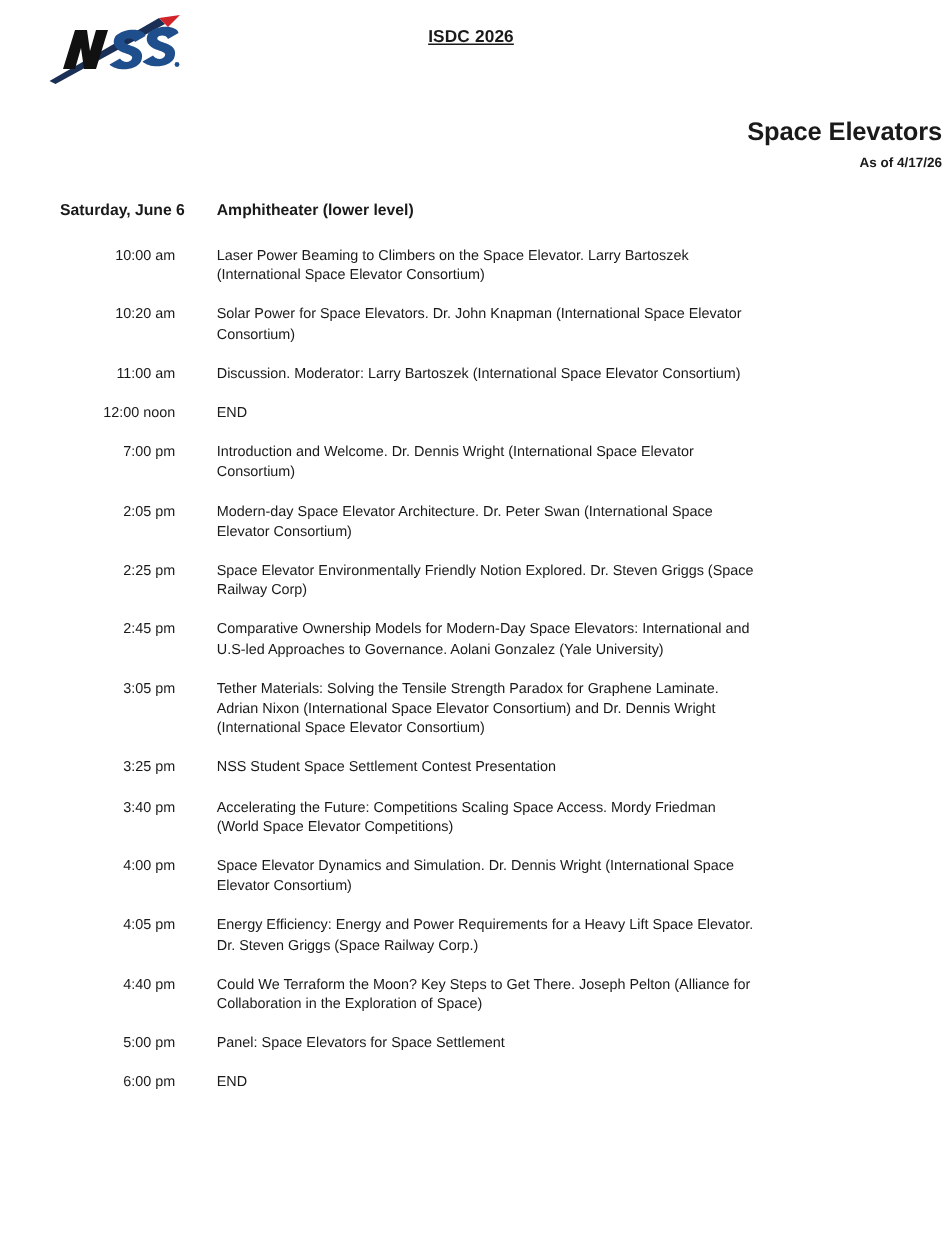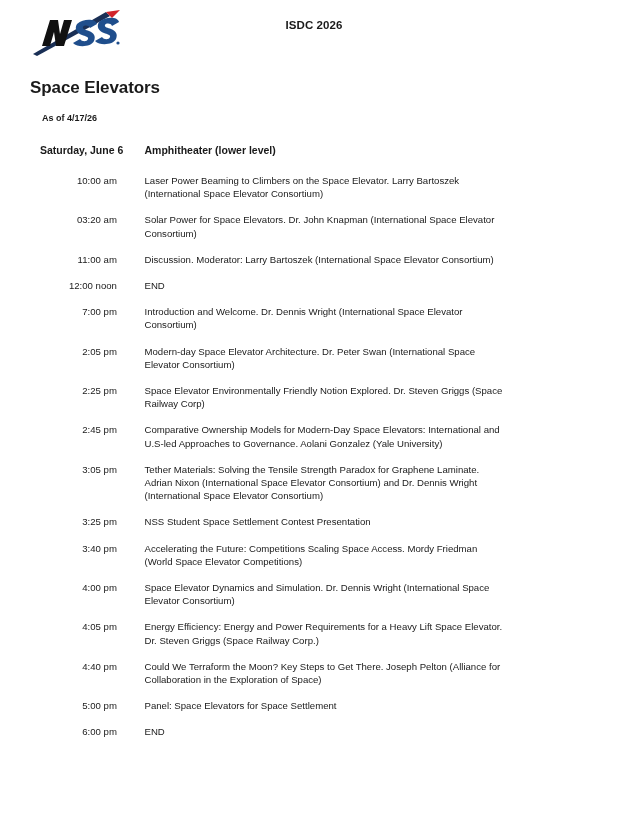--- a/index.html
+++ b/index.html
@@ -36,36 +36,37 @@
     position: absolute;
     left: 0;
     right: 0;
     top: 18px;
     text-align: center;
     font-size: 11.5px;
     font-weight: bold;
     line-height: 15px;
     letter-spacing: 0.1px;
   }
-  .doc-title .line { display: block; }
+  .doc-title .line { display: block; text-decoration: underline; }
 
   
   .track-block {
     margin: 10px 0 0 30px;
+    text-align: right;
   }
   .track-title {
     font-size: 17px;
     font-weight: bold;
     line-height: 20px;
     letter-spacing: -0.1px;
   }
   .track-asof {
     font-size: 9px;
     font-weight: bold;
-    margin-top: 14px;
+    margin-top: 4px;
     margin-left: 12px;
     line-height: 12px;
   }
 
   
   .schedule {
     margin-top: 19px;
     width: 573px;
     border-collapse: collapse;
   }
@@ -149,21 +150,21 @@
     <tr class="row-head">
       <td class="day" colspan="2">Saturday, June 6</td>
       <td class="room">Amphitheater (lower level)</td>
     </tr>
   <tr class="sched-row">
         <td class="time">10:00 am</td>
         <td></td>
         <td class="desc">Laser Power Beaming to Climbers on the Space Elevator. Larry Bartoszek (International Space Elevator Consortium)</td>
       </tr>
       <tr class="sched-row">
-        <td class="time">03:20 am</td>
+        <td class="time">10:20 am</td>
         <td></td>
         <td class="desc">Solar Power for Space Elevators. Dr. John Knapman (International Space Elevator Consortium)</td>
       </tr>
       <tr class="sched-row">
         <td class="time">11:00 am</td>
         <td></td>
         <td class="desc">Discussion. Moderator:  Larry Bartoszek (International Space Elevator Consortium)</td>
       </tr>
       <tr class="sched-row">
         <td class="time">12:00 noon</td>

